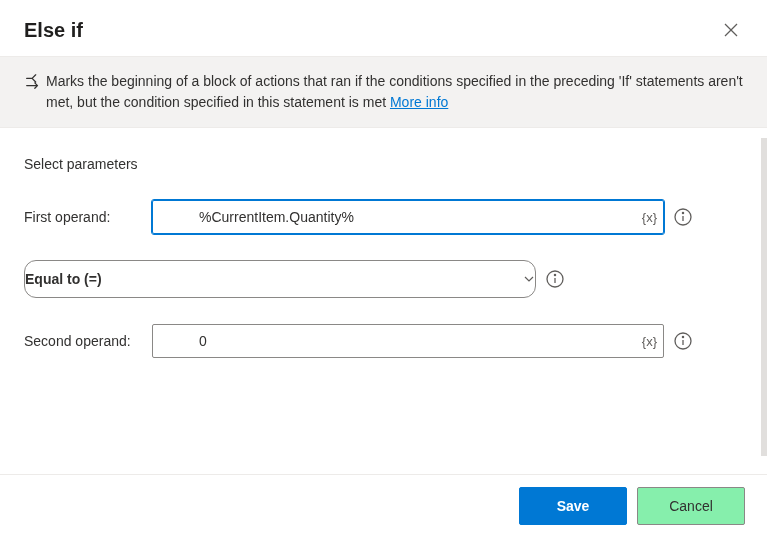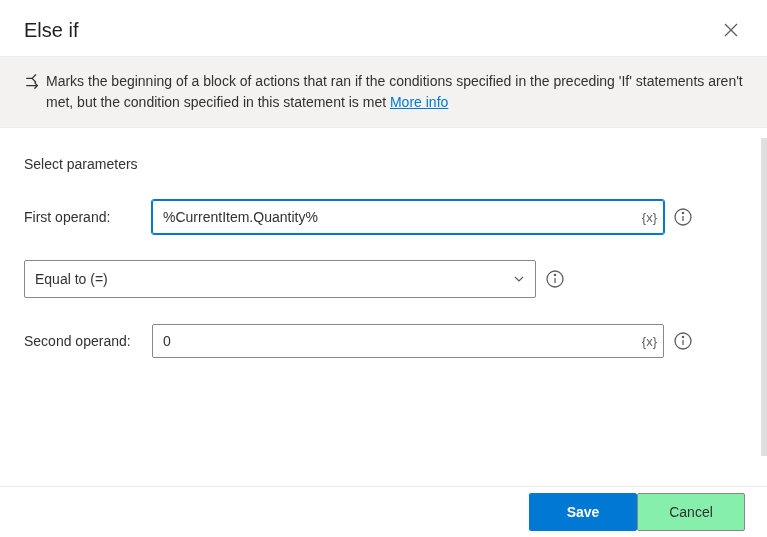--- a/index.html
+++ b/index.html
@@ -14,21 +14,21 @@
     overflow: hidden;
   }
   .header {
     display: flex;
     align-items: center;
     justify-content: space-between;
     padding: 18px 24px 14px 24px;
   }
   .header-title {
     font-size: 20px;
-    font-weight: 400;
+    font-weight: 700;
     color: #201f1e;
   }
   .close-btn {
     cursor: pointer;
     width: 24px;
     height: 24px;
     display: flex;
     align-items: center;
     justify-content: center;
     color: #605e5c;
@@ -89,20 +89,21 @@
   }
   .input-wrap {
     flex: 1;
     position: relative;
     display: flex;
     align-items: center;
     border: 1px solid #8a8886;
     border-radius: 2px;
     background: #fff;
     height: 34px;
+    padding-left: 36px;
   }
   .input-wrap.focused {
     border: 1px solid #0078d4;
     outline: 1px solid #0078d4;
   }
   .input-wrap input {
     flex: 1;
     border: none;
     outline: none;
     padding: 0 10px;
@@ -119,27 +120,28 @@
     cursor: pointer;
     flex-shrink: 0;
     display: flex;
     align-items: center;
     height: 100%;
   }
   .select-wrap {
     flex: 1;
     position: relative;
     border: 1px solid #8a8886;
-    border-radius: 2px;
+    border-radius: 12px;
     background: #fff;
     height: 38px;
     display: flex;
     align-items: center;
-    padding: 0 10px;
-    cursor: pointer;
+    padding: 0 0;
+    cursor: pointer;
+    font-weight: bold;
   }
   .select-value {
     flex: 1;
     font-size: 14px;
     color: #323130;
   }
   .chevron {
     width: 12px;
     height: 12px;
     color: #605e5c;
@@ -152,23 +154,24 @@
     cursor: pointer;
     flex-shrink: 0;
   }
   .info-icon svg { width: 18px; height: 18px; display: block; }
   .footer {
     position: absolute;
     bottom: 0;
     left: 0;
     right: 0;
     border-top: 1px solid #edebe9;
-    padding: 6px 22px;
+    padding: 12px 22px;
     display: flex;
     justify-content: flex-end;
+    gap: 10px;
     background: #fff;
   }
   .btn {
     min-width: 108px;
     height: 38px;
     border-radius: 2px;
     font-size: 14px;
     font-family: inherit;
     cursor: pointer;
     display: flex;

